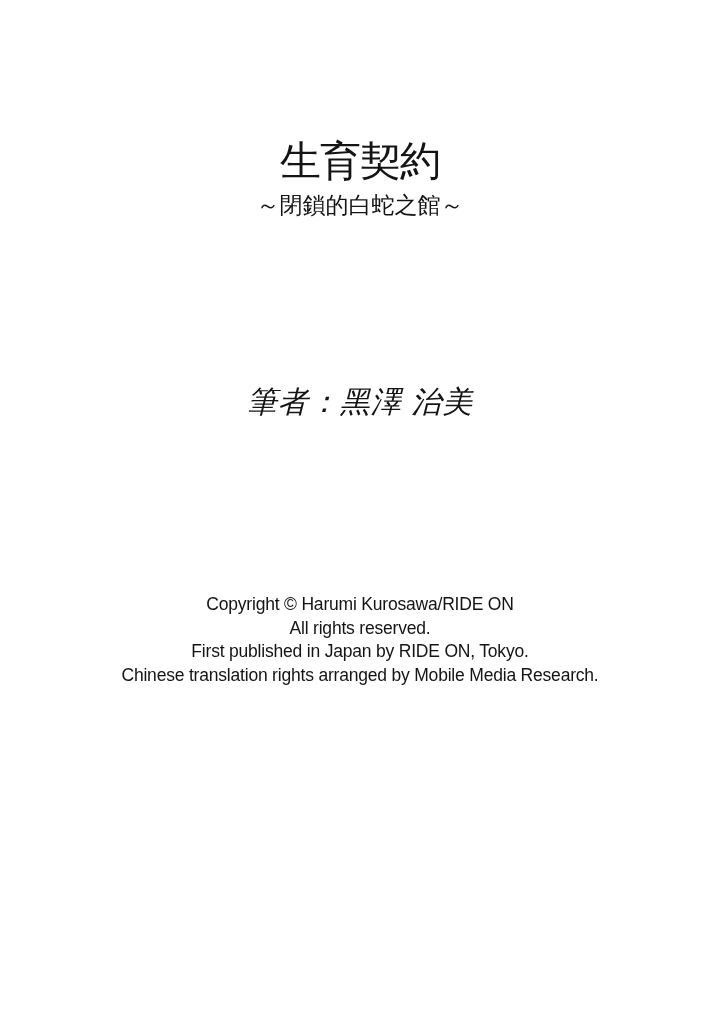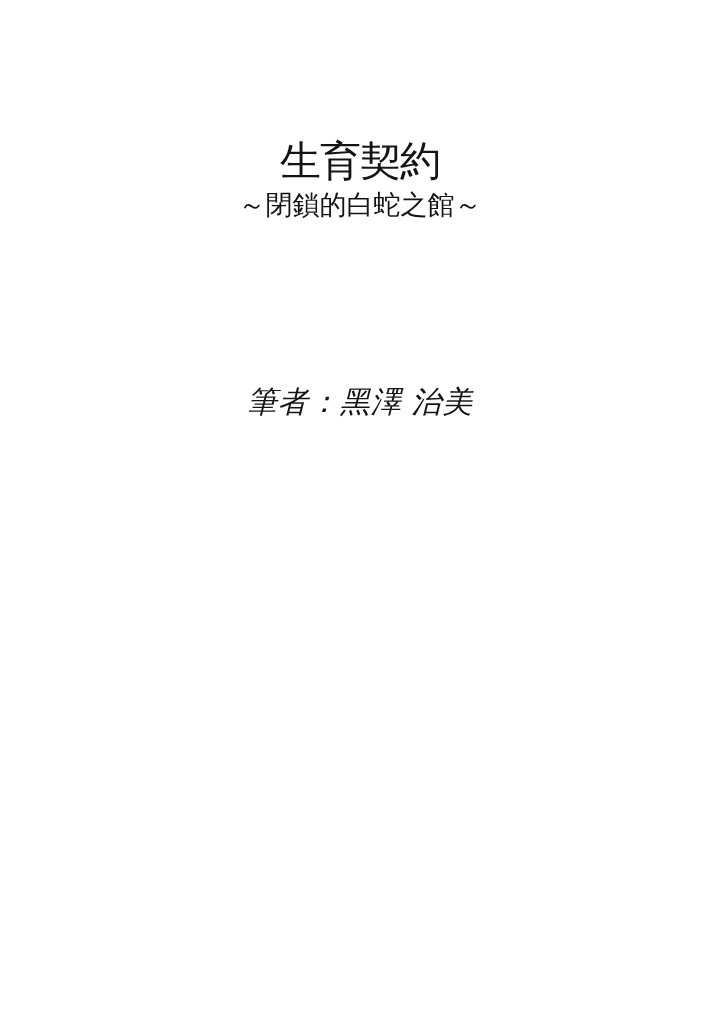--- a/index.html
+++ b/index.html
@@ -25,21 +25,21 @@
   }
   .title {
     top: 138px;
     font-size: 41px;
     line-height: 45px;
     font-weight: 500;
     letter-spacing: -1px;
   }
   .subtitle {
     top: 189px;
-    font-size: 27px;
+    font-size: 23px;
     line-height: 31px;
     font-weight: 500;
     font-family: Liberation Serif, serif;
   }
   .volume {
     top: 282px;
     font-size: 27px;
     line-height: 30px;
     font-weight: 400;
   }
@@ -66,14 +66,20 @@
 
 <div class="page">
 
   <div class="centered title">生育契約</div>
 
   <div class="centered subtitle">～閉鎖的白蛇之館～</div>
 
 
   <div class="centered author">筆者：黑澤 治美</div>
 
+  <div class="centered copyright">
+    <div class="c-line">Copyright © Harumi Kurosawa/RIDE ON</div>
+    <div class="c-line">All rights reserved.</div>
+    <div class="c-line">First published in Japan by RIDE ON, Tokyo.</div>
+    <div class="c-line">Chinese translation rights arranged by Mobile Media Research.</div>
+  </div>
 
 </div>
 
 </body></html>

